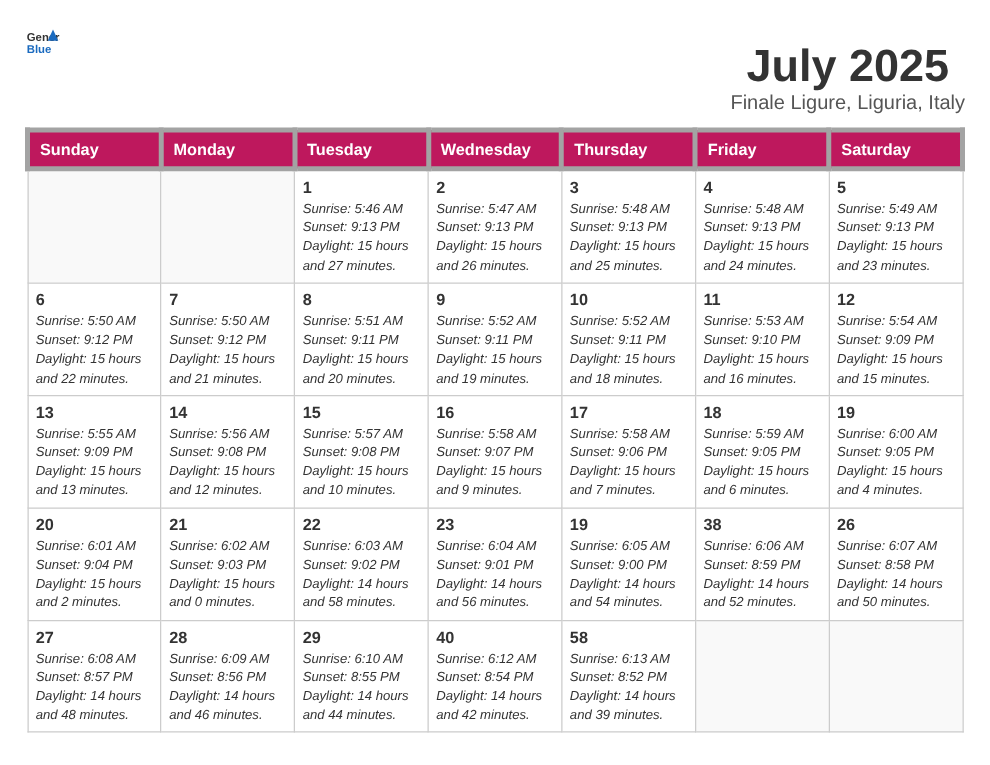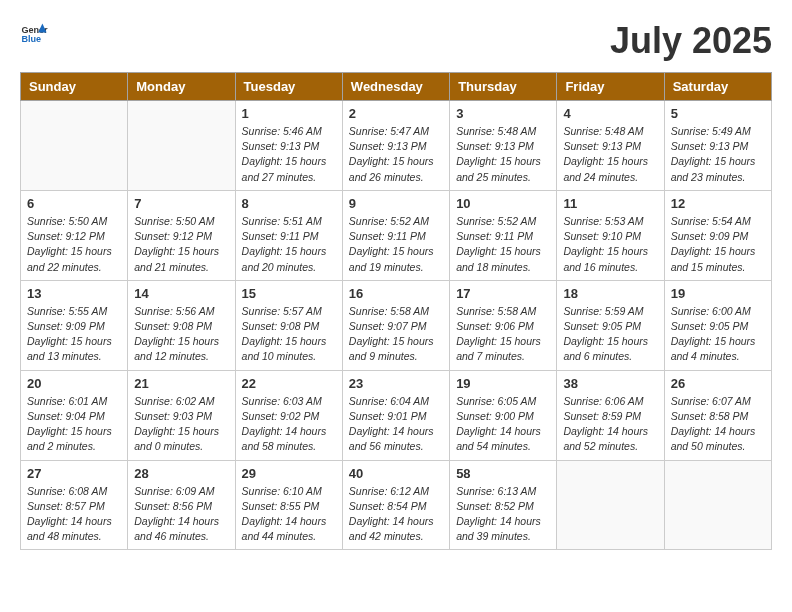--- a/index.html
+++ b/index.html
@@ -20,42 +20,43 @@
       display: flex;
       align-items: center;
       gap: 4px;
     }
     .logo-icon {
       width: 28px;
       height: 28px;
     }
     .title-area {
       text-align: center;
+      margin-top: 12px;
     }
     .month-title {
       font-size: 36px;
       font-weight: bold;
       color: #333;
     }
     .location-title {
       font-size: 16px;
       color: #555;
     }
     .calendar {
       width: 100%;
       border-collapse: collapse;
       border: 1px solid #ccc;
     }
     .calendar th {
-      background-color: #a16207;
+      background-color: #be185d;
       color: #fff;
       text-align: left;
       padding: 6px 8px;
       font-size: 13px;
-      border: 1px solid #a3a3a3;
+      border: 4px solid #a3a3a3;
     }
     .calendar td {
       border: 1px solid #ccc;
       vertical-align: top;
       padding: 5px 6px;
       width: calc(100% / 7);
       height: 85px;
       font-size: 11px;
       color: #333;
       background: #fff;
@@ -82,20 +83,21 @@
 <div class="header-area">
   <div class="logo">
     <svg class="logo-icon" viewBox="0 0 40 40" xmlns="http://www.w3.org/2000/svg">
       <text x="2" y="18" font-size="13" font-weight="bold" fill="#333" font-family="Arial">General</text>
       <text x="2" y="32" font-size="13" font-weight="bold" fill="#1a6abf" font-family="Arial">Blue</text>
       <polygon points="32,5 38,18 26,18" fill="#1a6abf"></polygon>
     </svg>
   </div>
   <div class="title-area">
     <div class="month-title">July 2025</div>
+    <div class="location-title">Finale Ligure, Liguria, Italy</div>
   </div>
 </div>
 
 <table class="calendar">
   <thead>
     <tr>
       <th>Sunday</th>
       <th>Monday</th>
       <th>Tuesday</th>
       <th>Wednesday</th>

